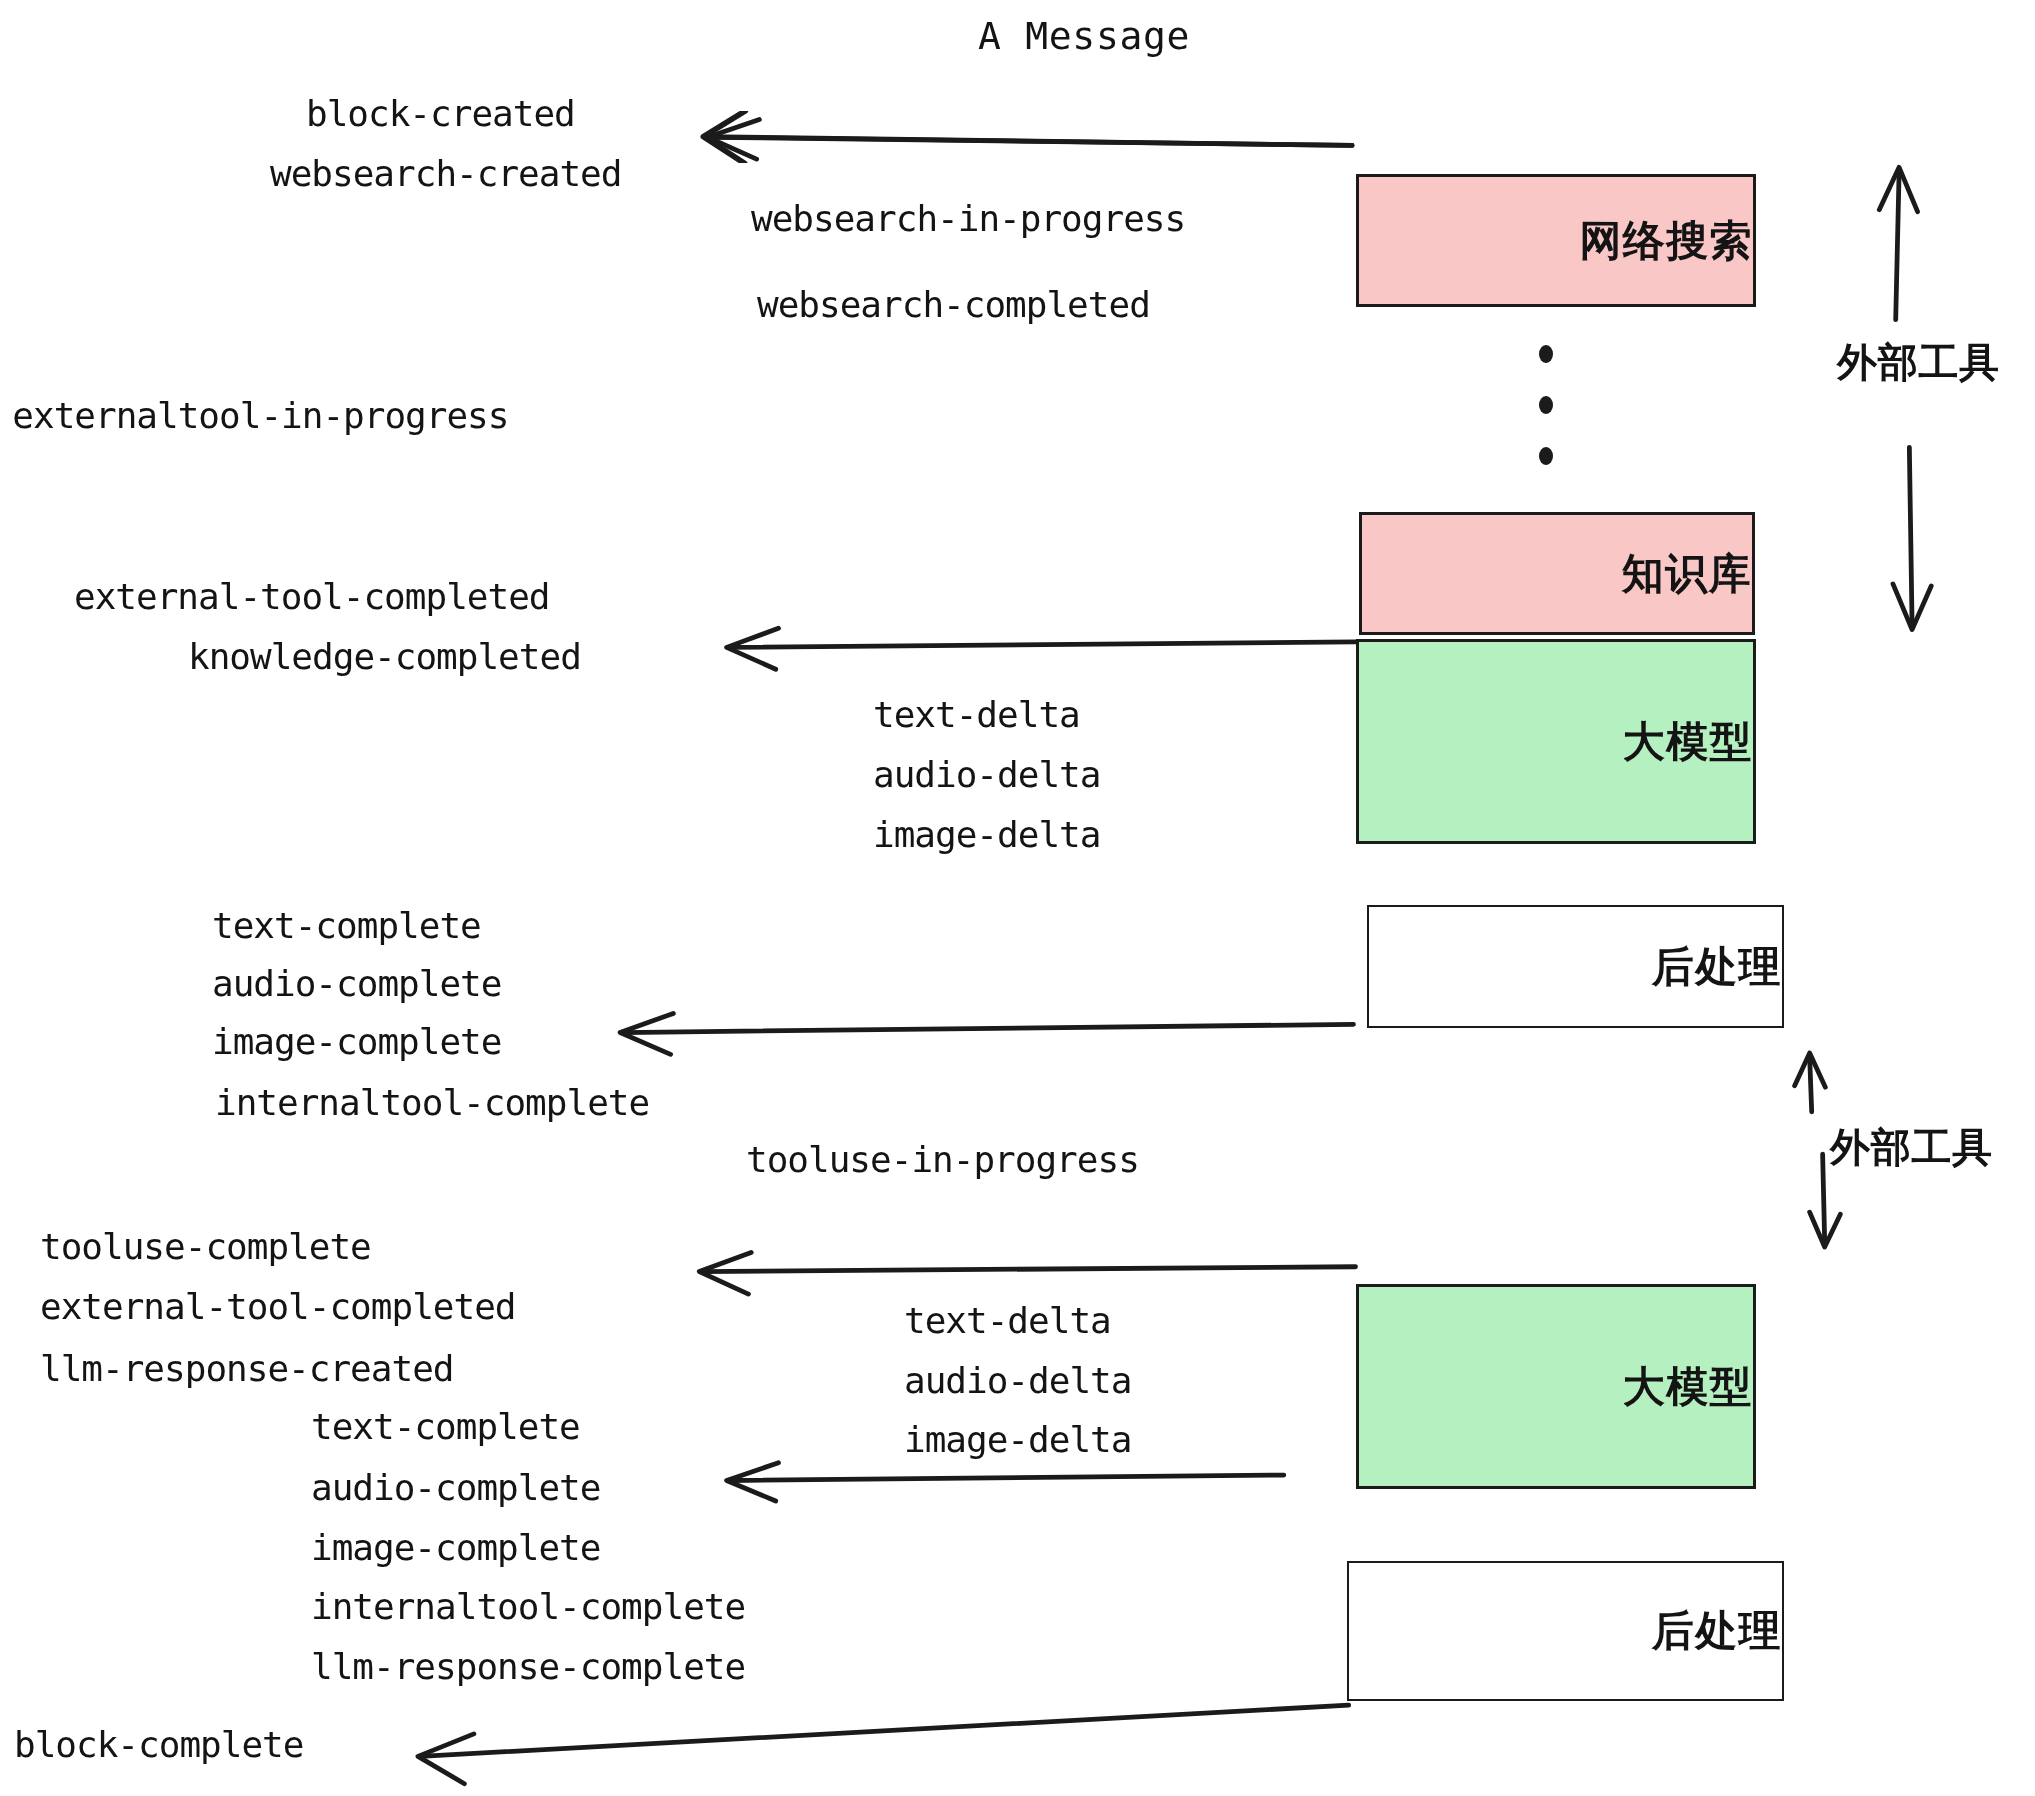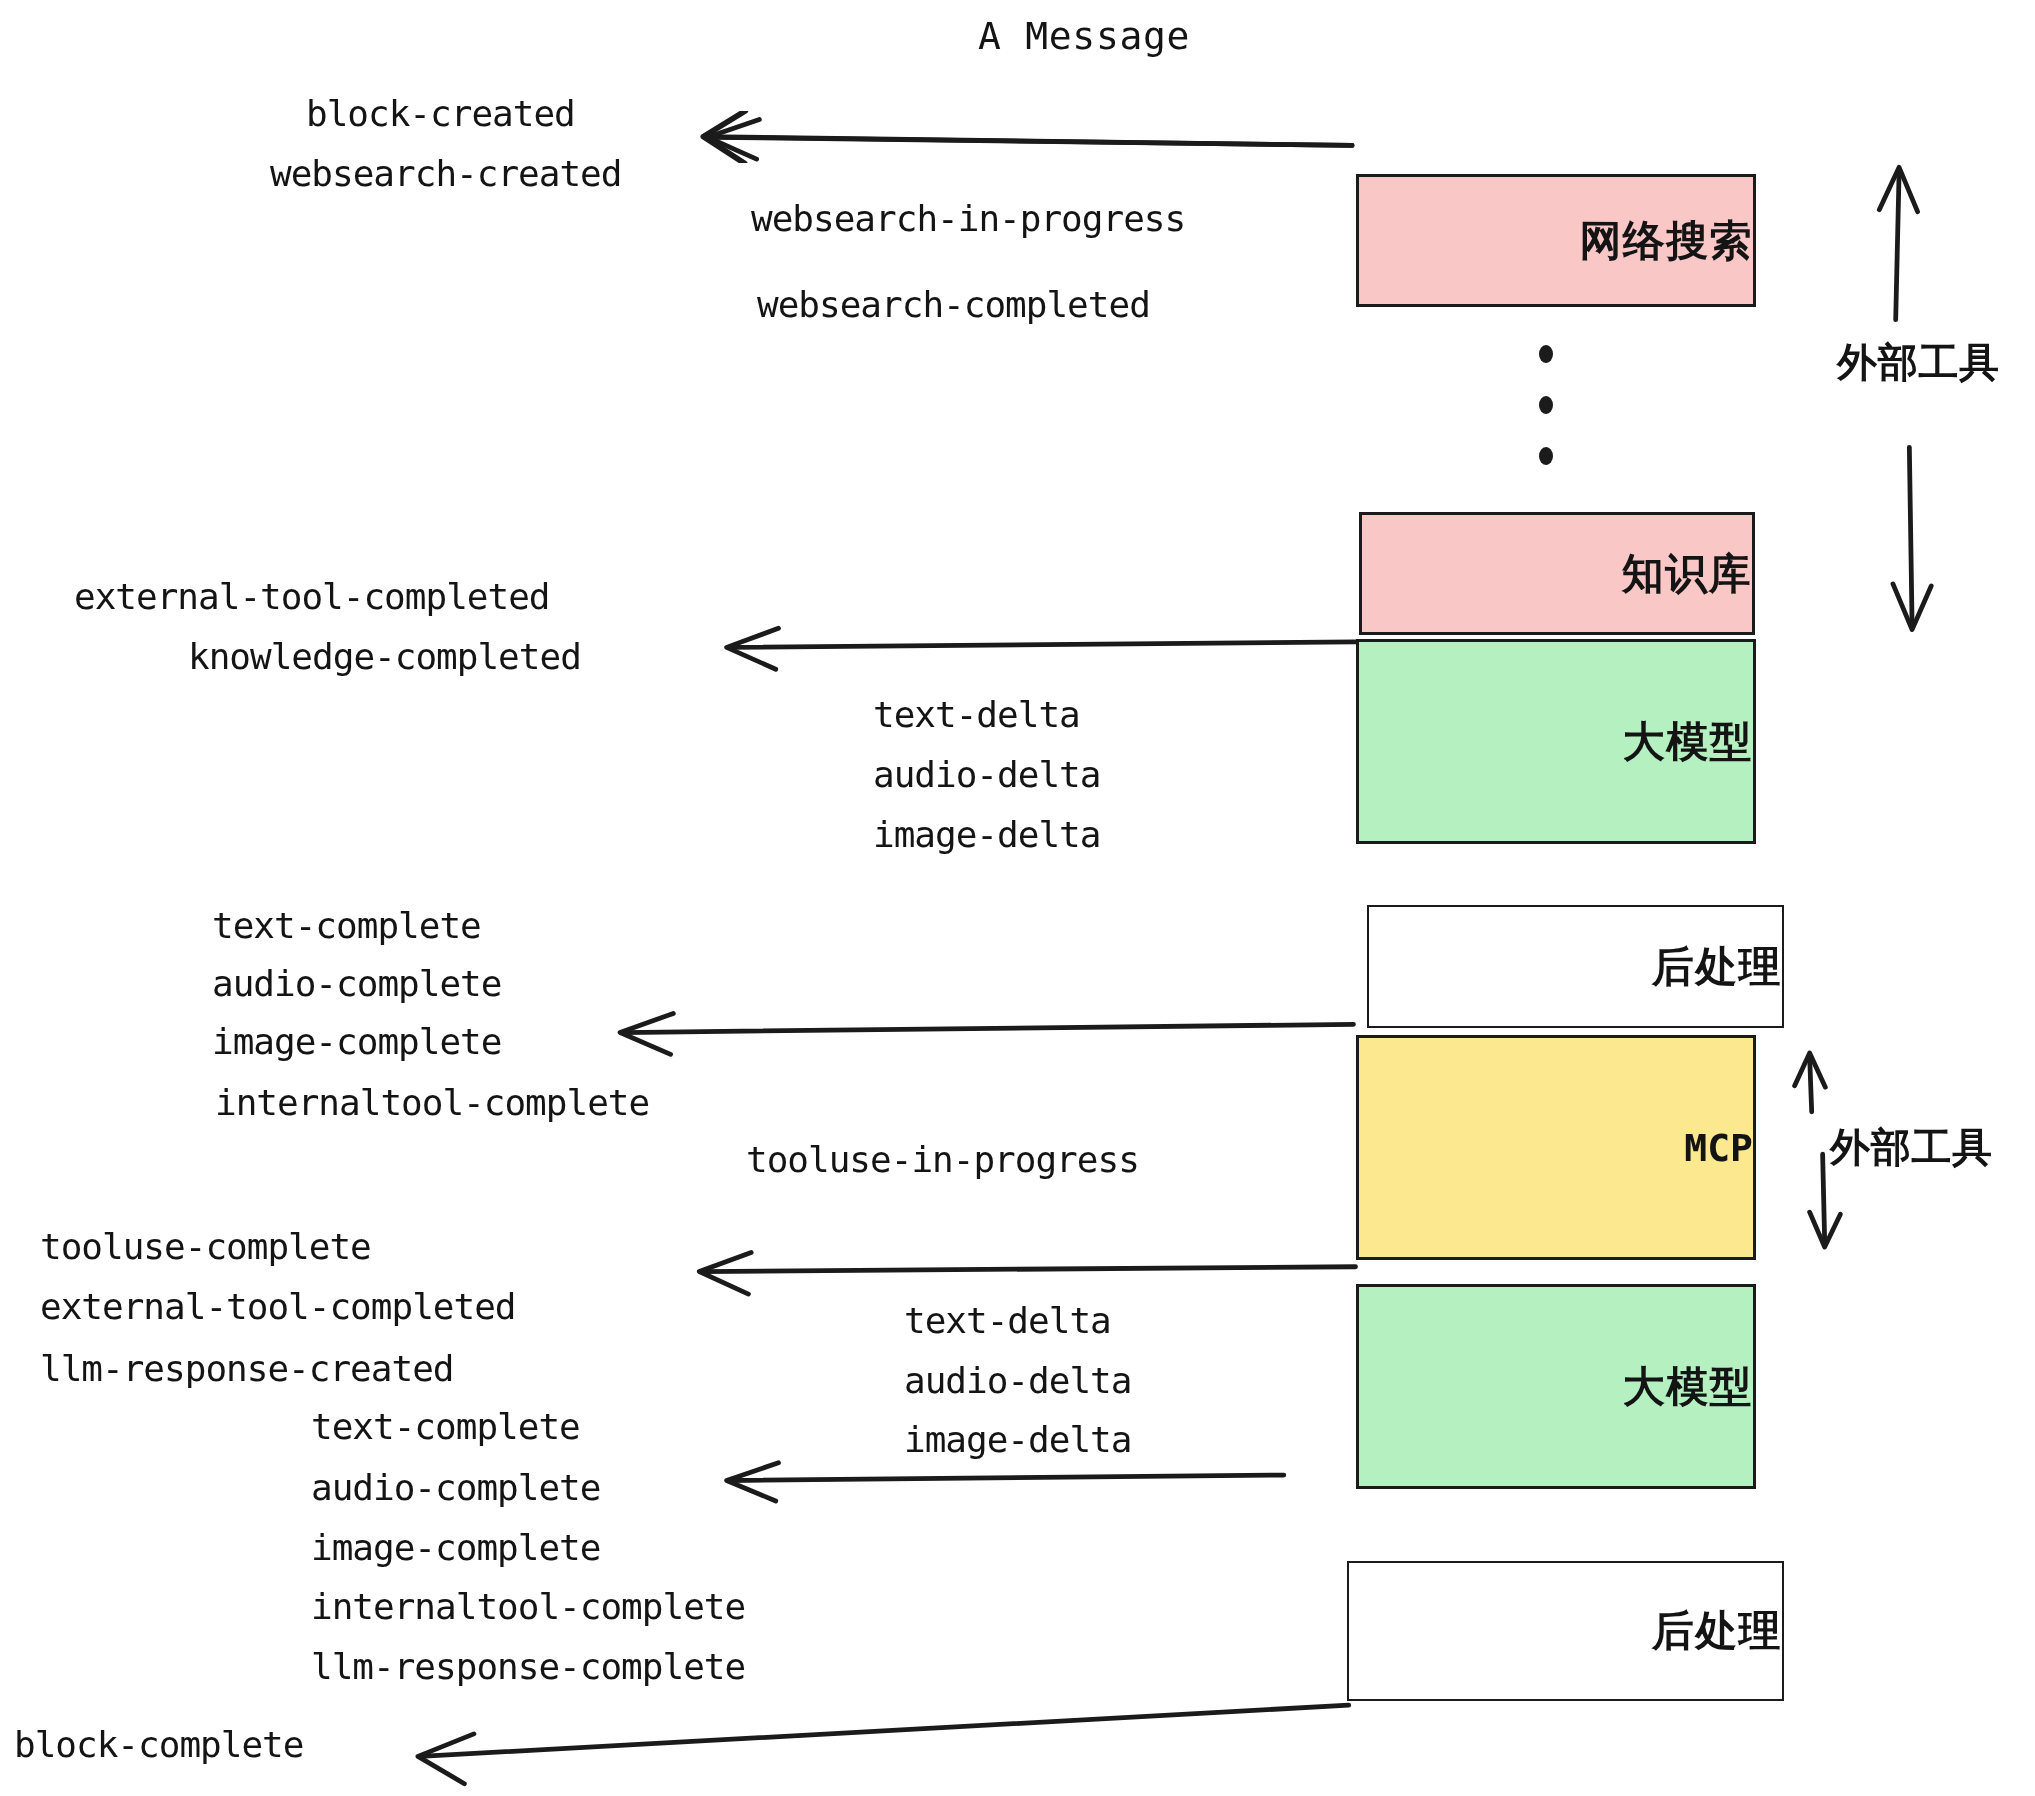--- a/index.html
+++ b/index.html
@@ -85,40 +85,38 @@
   </div>
 
   <div class="box" style="left:1356px;top:639px;width:400px;height:205px;background:#b5f1c0;">
     <span>大模型</span>
   </div>
 
   <div class="box" style="left:1367px;top:905px;width:417px;height:123px;background:#ffffff;border-width:2.7px;">
     <span>后处理</span>
   </div>
 
-  <div class="box mcp" style="left:1356px;top:1035px;width:400px;height:225px;background:#fbe88f;">
-    <span>MCP</span>
-  </div>
 
   <div class="box" style="left:1356px;top:1284px;width:400px;height:205px;background:#b5f1c0;">
     <span>大模型</span>
   </div>
 
   <div class="box" style="left:1347px;top:1561px;width:437px;height:140px;background:#ffffff;border-width:2.7px;">
     <span>后处理</span>
   </div>
 
   <div class="sidelabel" style="left:1837px;top:335px;">外部工具</div>
   <div class="sidelabel" style="left:1830px;top:1120px;">外部工具</div>
 
   <div class="evt" style="left:306px;top:96px;">block-created</div>
   <div class="evt" style="left:270px;top:156px;">websearch-created</div>
   <div class="evt" style="left:751px;top:201px;">websearch-in-progress</div>
   <div class="evt" style="left:757px;top:287px;">websearch-completed</div>
 
+  <div class="evt" style="left:12.3px;top:398px;">externaltool-in-progress</div>
 
   <div class="evt" style="left:74px;top:579px;">external-tool-completed</div>
   <div class="evt" style="left:188px;top:639px;">knowledge-completed</div>
 
   <div class="evt" style="left:873px;top:697px;">text-delta</div>
   <div class="evt" style="left:873px;top:757px;">audio-delta</div>
   <div class="evt" style="left:873px;top:817px;">image-delta</div>
 
   <div class="evt" style="left:212px;top:908px;">text-complete</div>
   <div class="evt" style="left:212px;top:966px;">audio-complete</div>

